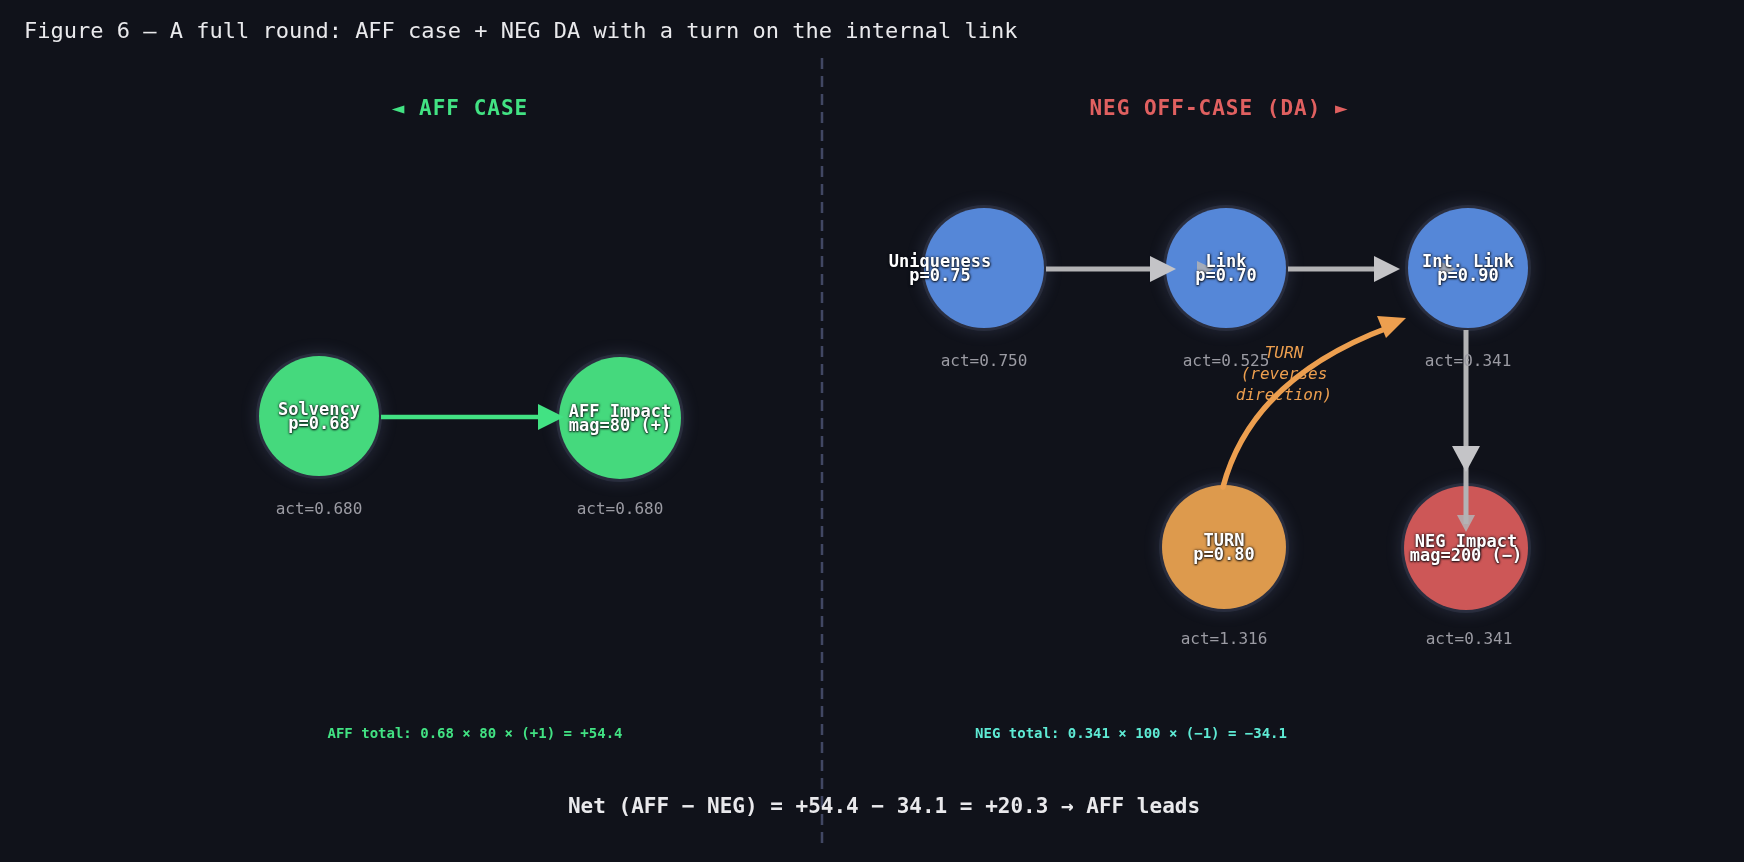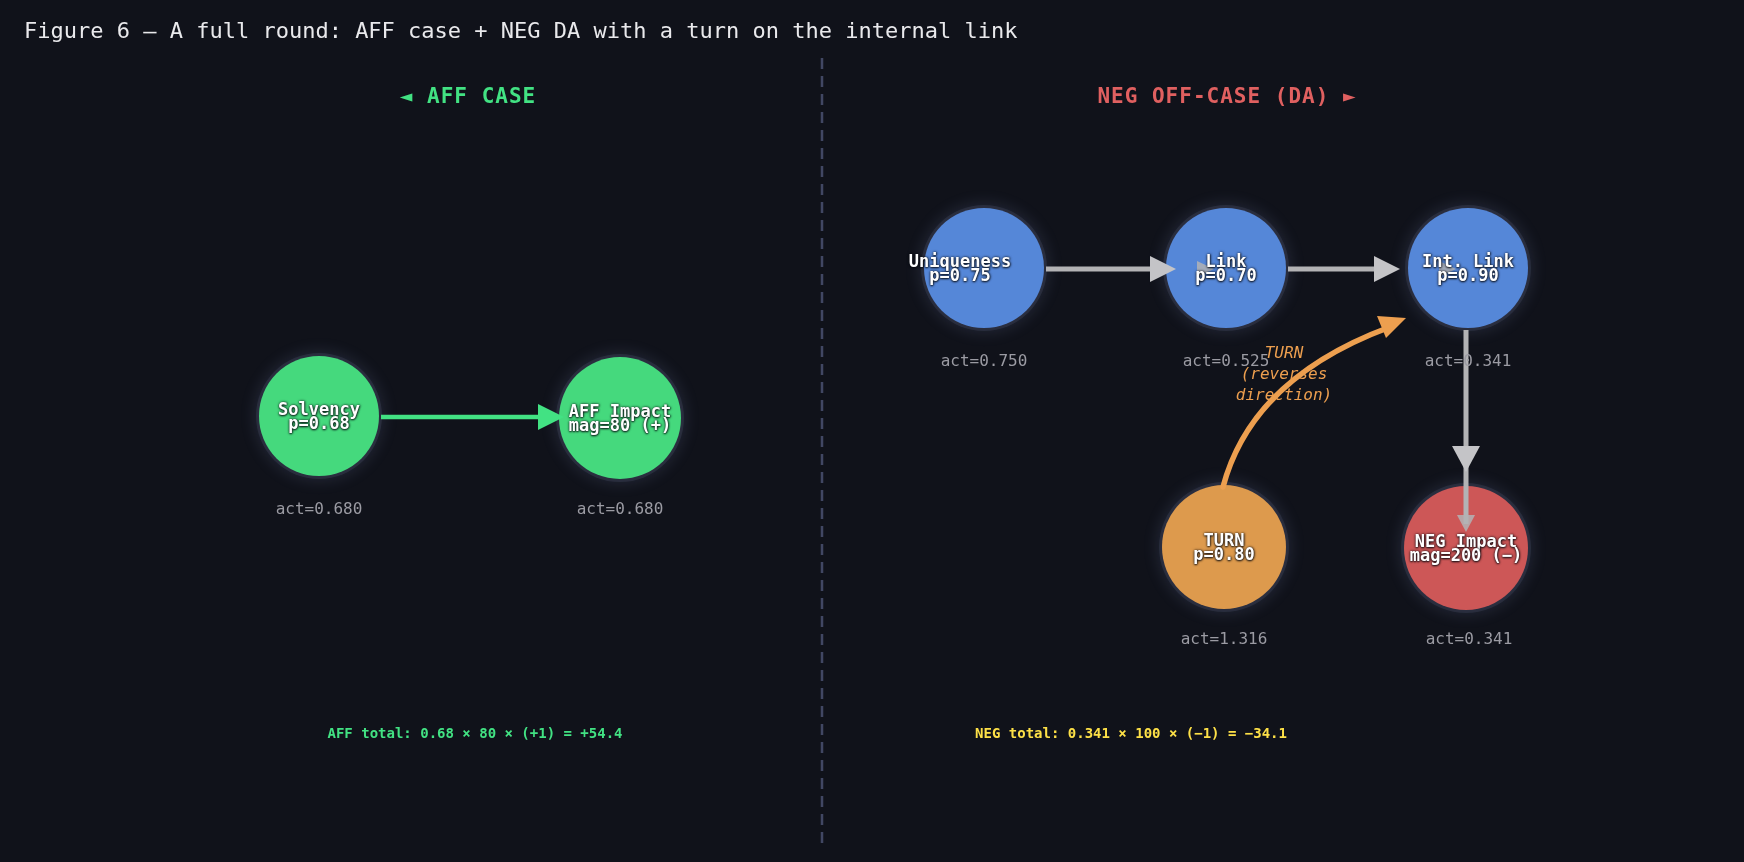--- a/index.html
+++ b/index.html
@@ -7,22 +7,22 @@
     width:1744px;height:862px;position:relative;overflow:hidden;
     background:#10121a;
     font-family:"DejaVu Sans Mono","Liberation Mono",monospace;
   }
   .layer{position:absolute;left:0;top:0;width:1744px;height:862px;}
   .fig-title{
     position:absolute;left:24px;top:10px;
     font-size:22px;color:#e9e9ec;white-space:nowrap;margin-top:8px;
   }
   .section-header{
-    position:absolute;top:84px;transform:translateX(-50%);
-    font-size:21px;font-weight:bold;white-space:nowrap;letter-spacing:1px;margin-left:8px;
+    position:absolute;top:96px;transform:translateX(-50%);
+    font-size:21px;font-weight:bold;white-space:nowrap;letter-spacing:1px;
   }
   .node-circle{
     position:absolute;transform:translate(-50%,-50%);
     border-radius:50%;
     box-shadow:0 0 0 3px rgba(165,180,230,0.10), 0 0 16px 4px rgba(140,160,220,0.16);
   }
   .node-label{
     position:absolute;transform:translate(-50%,-50%);
     text-align:center;font-size:17px;font-weight:bold;line-height:14px;
     color:#ffffff;white-space:nowrap;
@@ -98,21 +98,21 @@
 
 <div class="layer">
   <div class="node-label" style="left:319px;top:416px">
       <div>Solvency</div>
       <div>p=0.68</div>
     </div>
   <div class="node-label" style="left:620px;top:418px">
       <div>AFF Impact</div>
       <div>mag=80  (+)</div>
     </div>
-  <div class="node-label" style="left:960px;top:268px">
+  <div class="node-label" style="left:940px;top:268px">
       <div>Uniqueness</div>
       <div>p=0.75</div>
     </div>
   <div class="node-label" style="left:1226px;top:268px">
       <div>Link</div>
       <div>p=0.70</div>
     </div>
   <div class="node-label" style="left:1468px;top:268px">
       <div>Int. Link</div>
       <div>p=0.90</div>
@@ -134,15 +134,16 @@
   <div class="act-label" style="left:1224px;top:638px">act=1.316</div>
   <div class="act-label" style="left:1469px;top:638px">act=0.341</div>
 
   <div class="turn-note" style="color: rgb(237, 159, 79);">
     <div>TURN</div>
     <div>(reverses</div>
     <div>direction)</div>
   </div>
 
   <div class="total-label" style="left: 475px; color: rgb(66, 226, 131);">AFF total:  0.68 × 80 × (+1) = +54.4</div>
-  <div class="total-label" style="left: 1131px; color: #fde047;">NEG total:  0.341 × 100 × (−1) = −34.1</div>
+  <div class="total-label" style="left: 1131px; color: #5eead4;">NEG total:  0.341 × 100 × (−1) = −34.1</div>
 
+  <div class="net-label">Net (AFF − NEG) = +54.4 − 34.1 = +20.3  →  AFF leads</div>
 </div>
 
 </body></html>

